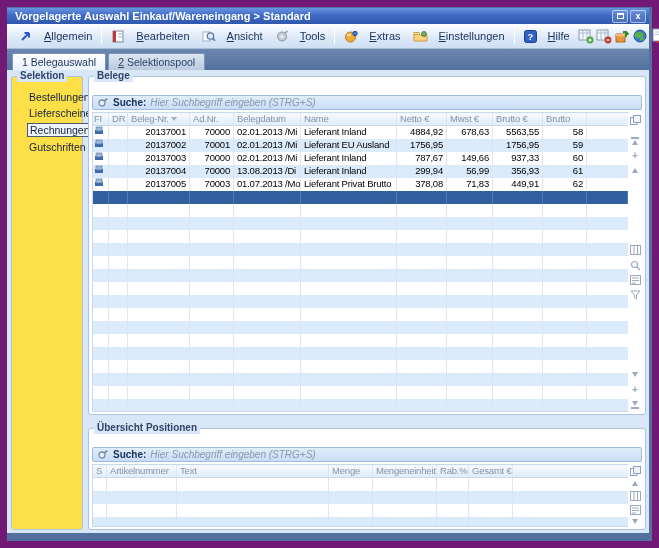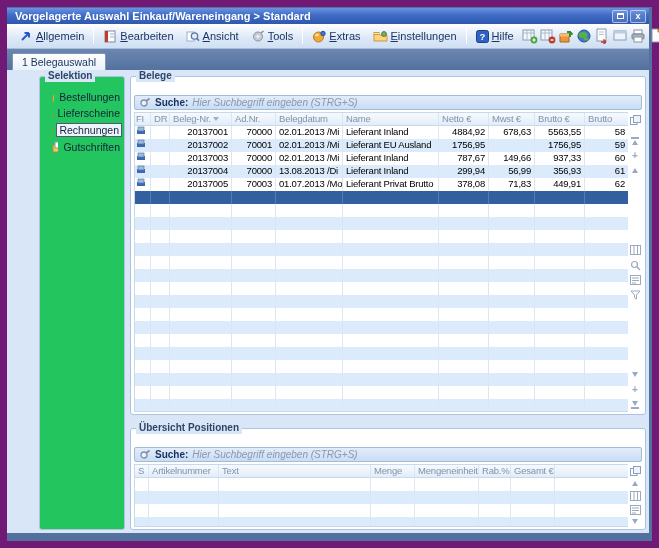--- a/index.html
+++ b/index.html
@@ -12,38 +12,38 @@
             color:#fff;font-size:11px;font-weight:bold;flex:0 0 auto;}
   .titlebar .t-title{flex:1;white-space:nowrap;overflow:hidden;}
   .winbtn{width:16px;height:13px;display:flex;align-items:center;justify-content:center;
           color:#fff;font-size:9px;font-weight:bold;border:1px solid rgba(255,255,255,.55);
           border-radius:2px;margin-left:2px;background:rgba(255,255,255,.12);cursor:default;}
   .restore-glyph{display:block;width:7px;height:6px;border:1px solid #fff;border-top-width:2px;}
   
   .menubar{height:25px;background:linear-gradient(180deg,#ffffff,#dcE8f7 60%,#cfdff3);
            border-bottom:1px solid #a9bdd8;display:flex;align-items:center;
            padding:0 6px;font-size:11px;color:#1e3563;flex:0 0 auto;}
-  .menu-item{display:flex;gap:3px;padding:2px 6px;border-radius:2px;cursor:default;white-space:nowrap;}
+  .menu-item{display:flex;gap:11px;padding:2px 6px;border-radius:2px;cursor:default;white-space:nowrap;}
   .menu-sep{width:1px;height:16px;background:#aebfd6;border-right:1px solid #fff;margin:0 3px;}
   .mb-spacer{flex:1;}
   .tool-ico{width:17px;height:17px;display:flex;align-items:center;justify-content:center;margin-left:2px;cursor:default;}
   
   .tabstrip{height:21px;background:linear-gradient(180deg,#6b86b0,#54719f);display:flex;
             align-items:flex-end;padding:0 0 0 5px;flex:0 0 auto;}
   .tab{font-size:10.5px;padding:2px 9px 2px 9px;border:1px solid #7e96ba;border-bottom:none;
        border-radius:2px 2px 0 0;margin-right:2px;cursor:default;white-space:nowrap;}
   .tab.active{background:linear-gradient(180deg,#ffffff,#e9f1fb);color:#17305e;}
   .tab.inactive{background:linear-gradient(180deg,#dde6f2,#b9c9de);color:#2c4368;}
   
   .content{flex:1;background:#d8e6f7;padding:6px 3px 3px 4px;display:flex;gap:5px;min-height:0;}
   .group{border:1px solid #aec3de;border-radius:3px;position:relative;}
   .group-label{position:absolute;top:-7px;left:5px;background:#d8e6f7;padding:0 3px;
                font-size:10px;font-weight:bold;color:#2f4568;line-height:12px;white-space:nowrap;}
   
-  .group-selektion{width:86px;flex:0 0 auto;background:#22c55e;padding-top:10px;margin-left:28px;}
+  .group-selektion{width:72px;flex:0 0 auto;background:#fde047;padding-top:10px;}
   .sel-item{display:flex;align-items:center;gap:3px;margin:4px 2px 4px 12px;font-size:10.5px;color:#15223c;cursor:default;}
   .sel-item .lbl{padding:0 2px;white-space:nowrap;}
   .sel-item.selected .lbl{border:1px solid #4c5a74;background:#eef4fc;}
   .right-col{flex:1;display:flex;flex-direction:column;gap:13px;min-width:0;}
   .group-belege{flex:1;background:#fff;display:flex;flex-direction:column;padding:3px 2px 2px 2px;min-height:0;}
   .group-positionen{height:102px;flex:0 0 auto;background:#fff;display:flex;flex-direction:column;padding:3px 2px 2px 2px;}
   
   .searchbar{height:15px;margin:15px 1px 2px 1px;border:1px solid #9fbbdd;border-radius:2px;
              background:linear-gradient(180deg,#e2edfa,#c9ddf4);display:flex;align-items:center;
              gap:4px;padding:0 4px;font-size:10px;flex:0 0 auto;cursor:text;}
@@ -230,20 +230,21 @@
     <span class="tool-ico">
         <svg width="16" height="16">
           <path d="M4 1 h6 l3 3 v10 H4 Z" fill="#fdfdfd" stroke="#8a9ab2"></path>
           <path d="M10 1 l3 3 h-3 Z" fill="#f2a93b" stroke="#b97a14"></path>
         </svg>
       </span>
   </div>
 
   <div class="tabstrip">
     <div class="tab active"><span>1 Belegauswahl</span></div>
+    <div class="tab inactive"><span><u>2</u> Selektionspool</span></div>
   </div>
 
   <div class="content">
 
     <div class="group group-selektion">
       <span class="group-label">Selektion</span>
       <div class="sel-item">
         <svg width="13" height="12">
             <path d="M1 4 h4 l1 1 h6 v6 H1 Z" fill="#f5c95c" stroke="#b98f2c"></path>
             <rect x="3" y="1" width="7" height="6" fill="#fdfdfd" stroke="#8a9ab2"></rect>

